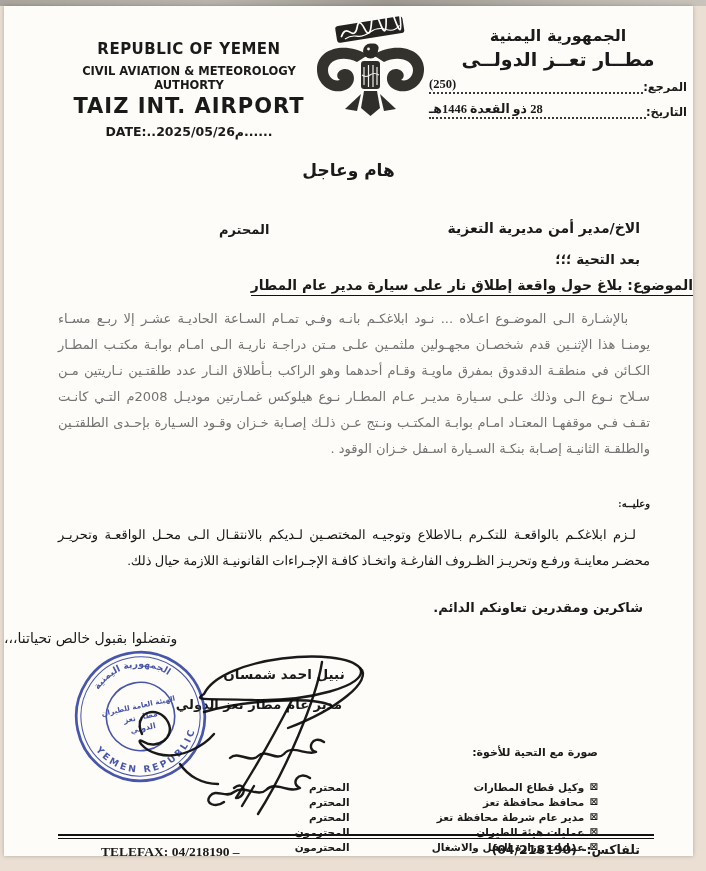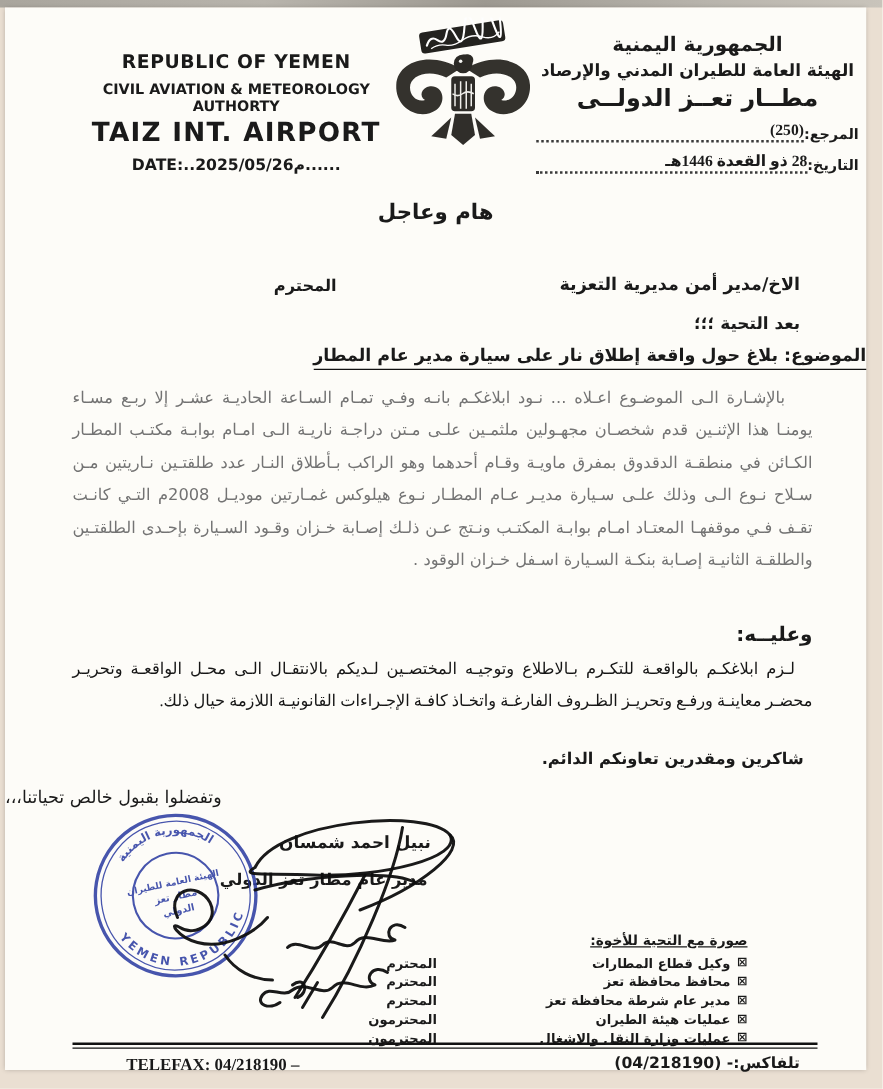--- a/index.html
+++ b/index.html
@@ -13,55 +13,55 @@
     background:linear-gradient(90deg,#a9a59d 0%,#b8b4ac 30%,#9d9991 55%,#b8b4ac 80%,#c9c4bb 100%);}
   .paper{position:absolute;left:4px;top:6px;width:689px;height:850px;
     background:#fdfcf8;box-shadow:0 0 4px rgba(0,0,0,.25);}
   
   .hdr-ar{position:absolute;right:6px;top:20px;width:258px;text-align:center;direction:rtl;}
   .hdr-ar .l1{font-size:16px;font-weight:bold;}
   .hdr-ar .l2{font-size:13.5px;font-weight:bold;margin-top:4px;}
   .hdr-ar .l3{font-size:19px;font-weight:bold;margin-top:3px;letter-spacing:1px;}
   .hrow{display:flex;direction:rtl;align-items:flex-end;margin-top:7px;font-size:11.5px;font-weight:bold;}
   .hrow .lbl{white-space:nowrap;}
-  .hrow .val{flex:1;text-align:right;border-bottom:2px dotted #3a3a3a;
+  .hrow .val{flex:1;text-align:left;border-bottom:2px dotted #3a3a3a;
     font-family:"Liberation Serif","DejaVu Sans",serif;font-size:12.5px;font-weight:bold;padding-bottom:0;}
   .hdr-en{position:absolute;left:56px;top:34px;width:258px;text-align:center;}
   .hdr-en .e1{font-size:15px;font-weight:bold;letter-spacing:.5px;}
   .hdr-en .e2{font-size:11.5px;font-weight:bold;margin-top:6px;}
   .hdr-en .e3{font-size:21px;font-weight:bold;margin-top:2px;letter-spacing:1px;}
   .hdr-en .edate{font-size:12.5px;font-weight:bold;margin-top:6px;direction:ltr;}
   .emblem{position:absolute;left:304px;top:8px;width:125px;height:114px;}
   
   .urgent{position:absolute;left:0;top:154px;width:689px;text-align:center;
     font-size:17px;font-weight:bold;direction:rtl;}
   .addr-row{position:absolute;right:53px;top:214px;direction:rtl;font-size:14px;font-weight:bold;white-space:nowrap;}
   .addr-hon{position:absolute;left:215px;top:216px;direction:rtl;font-size:13px;font-weight:bold;}
   .greet{position:absolute;right:53px;top:245px;direction:rtl;font-size:13.5px;font-weight:bold;}
   .subject{position:absolute;left:0;top:271px;width:689px;text-align:right;direction:rtl;
     font-size:14px;font-weight:bold;}
   .subject span{border-bottom:1.8px solid #111;padding-bottom:2px;}
   .body1{position:absolute;right:43px;top:300px;width:592px;direction:rtl;
     font-size:13px;line-height:26px;text-align:justify;color:#737373;text-indent:22px;}
-  .therefore{position:absolute;right:43px;top:492px;direction:rtl;font-size:16px;font-weight:bold;}
+  .therefore{position:absolute;right:43px;top:492px;direction:rtl;font-size:10px;font-weight:bold;font-family:Liberation Serif, serif;}
   .body2{position:absolute;right:43px;top:516px;width:592px;direction:rtl;
     font-size:13px;line-height:26px;text-align:justify;color:#161616;text-indent:14px;font-family:Liberation Serif, serif;}
   .thanks{position:absolute;right:50px;top:594px;direction:rtl;font-size:13px;font-weight:bold;}
   .closing{position:absolute;left:0;top:624px;width:689px;text-align:left;direction:rtl;
     font-size:14px;font-weight:normal;}
   
   .sig-name{position:absolute;left:180px;top:660px;width:200px;text-align:center;direction:rtl;
     font-size:13.5px;font-weight:bold;z-index:1;}
   .sig-title{position:absolute;left:155px;top:691px;width:200px;text-align:center;direction:rtl;
     font-size:13px;font-weight:bold;z-index:1;}
   .stamp{position:absolute;left:64px;top:638px;width:145px;height:145px;z-index:2;opacity:.88;}
   .handwriting{position:absolute;left:80px;top:630px;width:312px;height:186px;z-index:3;}
   
   .cc{position:absolute;right:95px;top:740px;width:352px;direction:rtl;z-index:1;}
-  .cc-hdr{font-size:11px;font-weight:bold;text-decoration:underline;margin-bottom:4px;}
+  .cc-hdr{font-size:11px;font-weight:bold;margin-bottom:20px;}
   .cc-row{display:flex;direction:rtl;align-items:center;height:15px;font-size:10.5px;font-weight:bold;}
   .cc-box{width:14px;font-size:10px;}
   .cc-lbl{width:240px;}
   .cc-hon{width:106px;}
   
   .rule{position:absolute;left:54px;top:828px;width:596px;height:2px;
     border-top:2.6px solid #111;border-bottom:1.3px solid #111;}
   .fax-en{position:absolute;left:97px;top:838px;font-family:"Liberation Serif","DejaVu Serif",serif;
     font-size:13.5px;font-weight:bold;direction:ltr;}
   .fax-ar{position:absolute;right:53px;top:836px;direction:rtl;font-size:12.5px;font-weight:bold;margin-left:28px;}
@@ -70,21 +70,20 @@
 </style>
 </head>
 <body>
 
 <div class="scan-top"></div>
 
 <div class="paper">
 
   <div class="hdr-ar">
     <div class="l1">الجمهورية اليمنية</div>
-    <div class="l2">الهيئة العامة للطيران المدني والإرصاد</div>
     <div class="l3">مطــار تعــز الدولــى</div>
     <div class="hrow">
       <span class="lbl">المرجع:</span>
       <span class="val">(250)</span>
     </div>
     <div class="hrow">
       <span class="lbl">التاريخ:</span>
       <span class="val">28 ذو القعدة 1446هـ</span>
     </div>
   </div>

